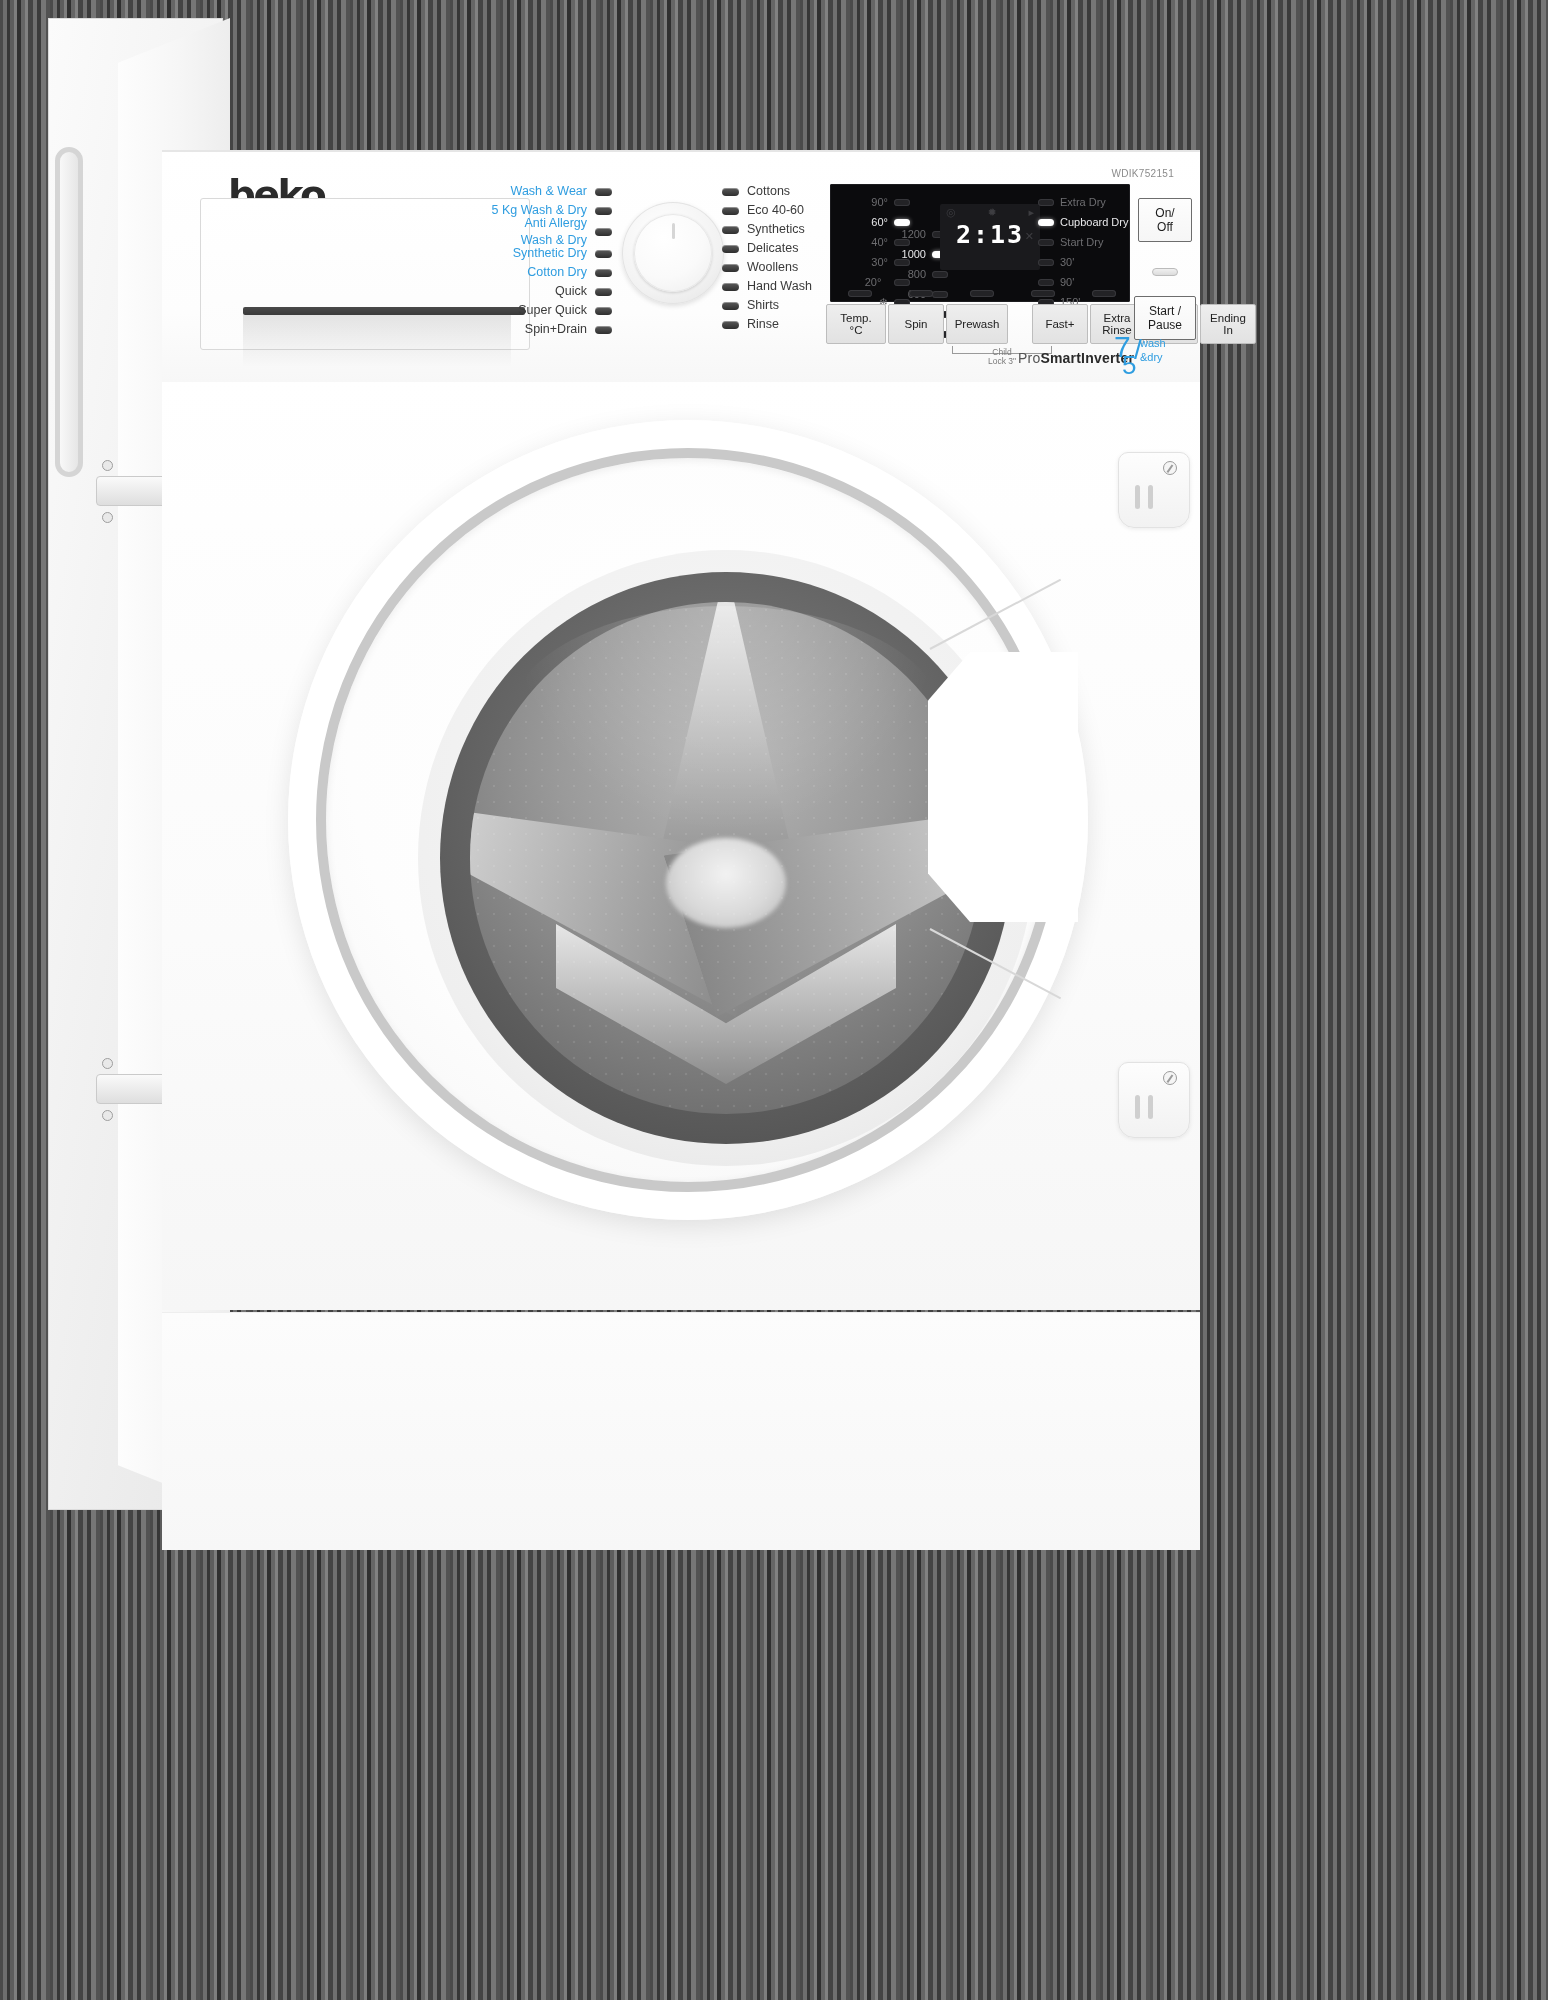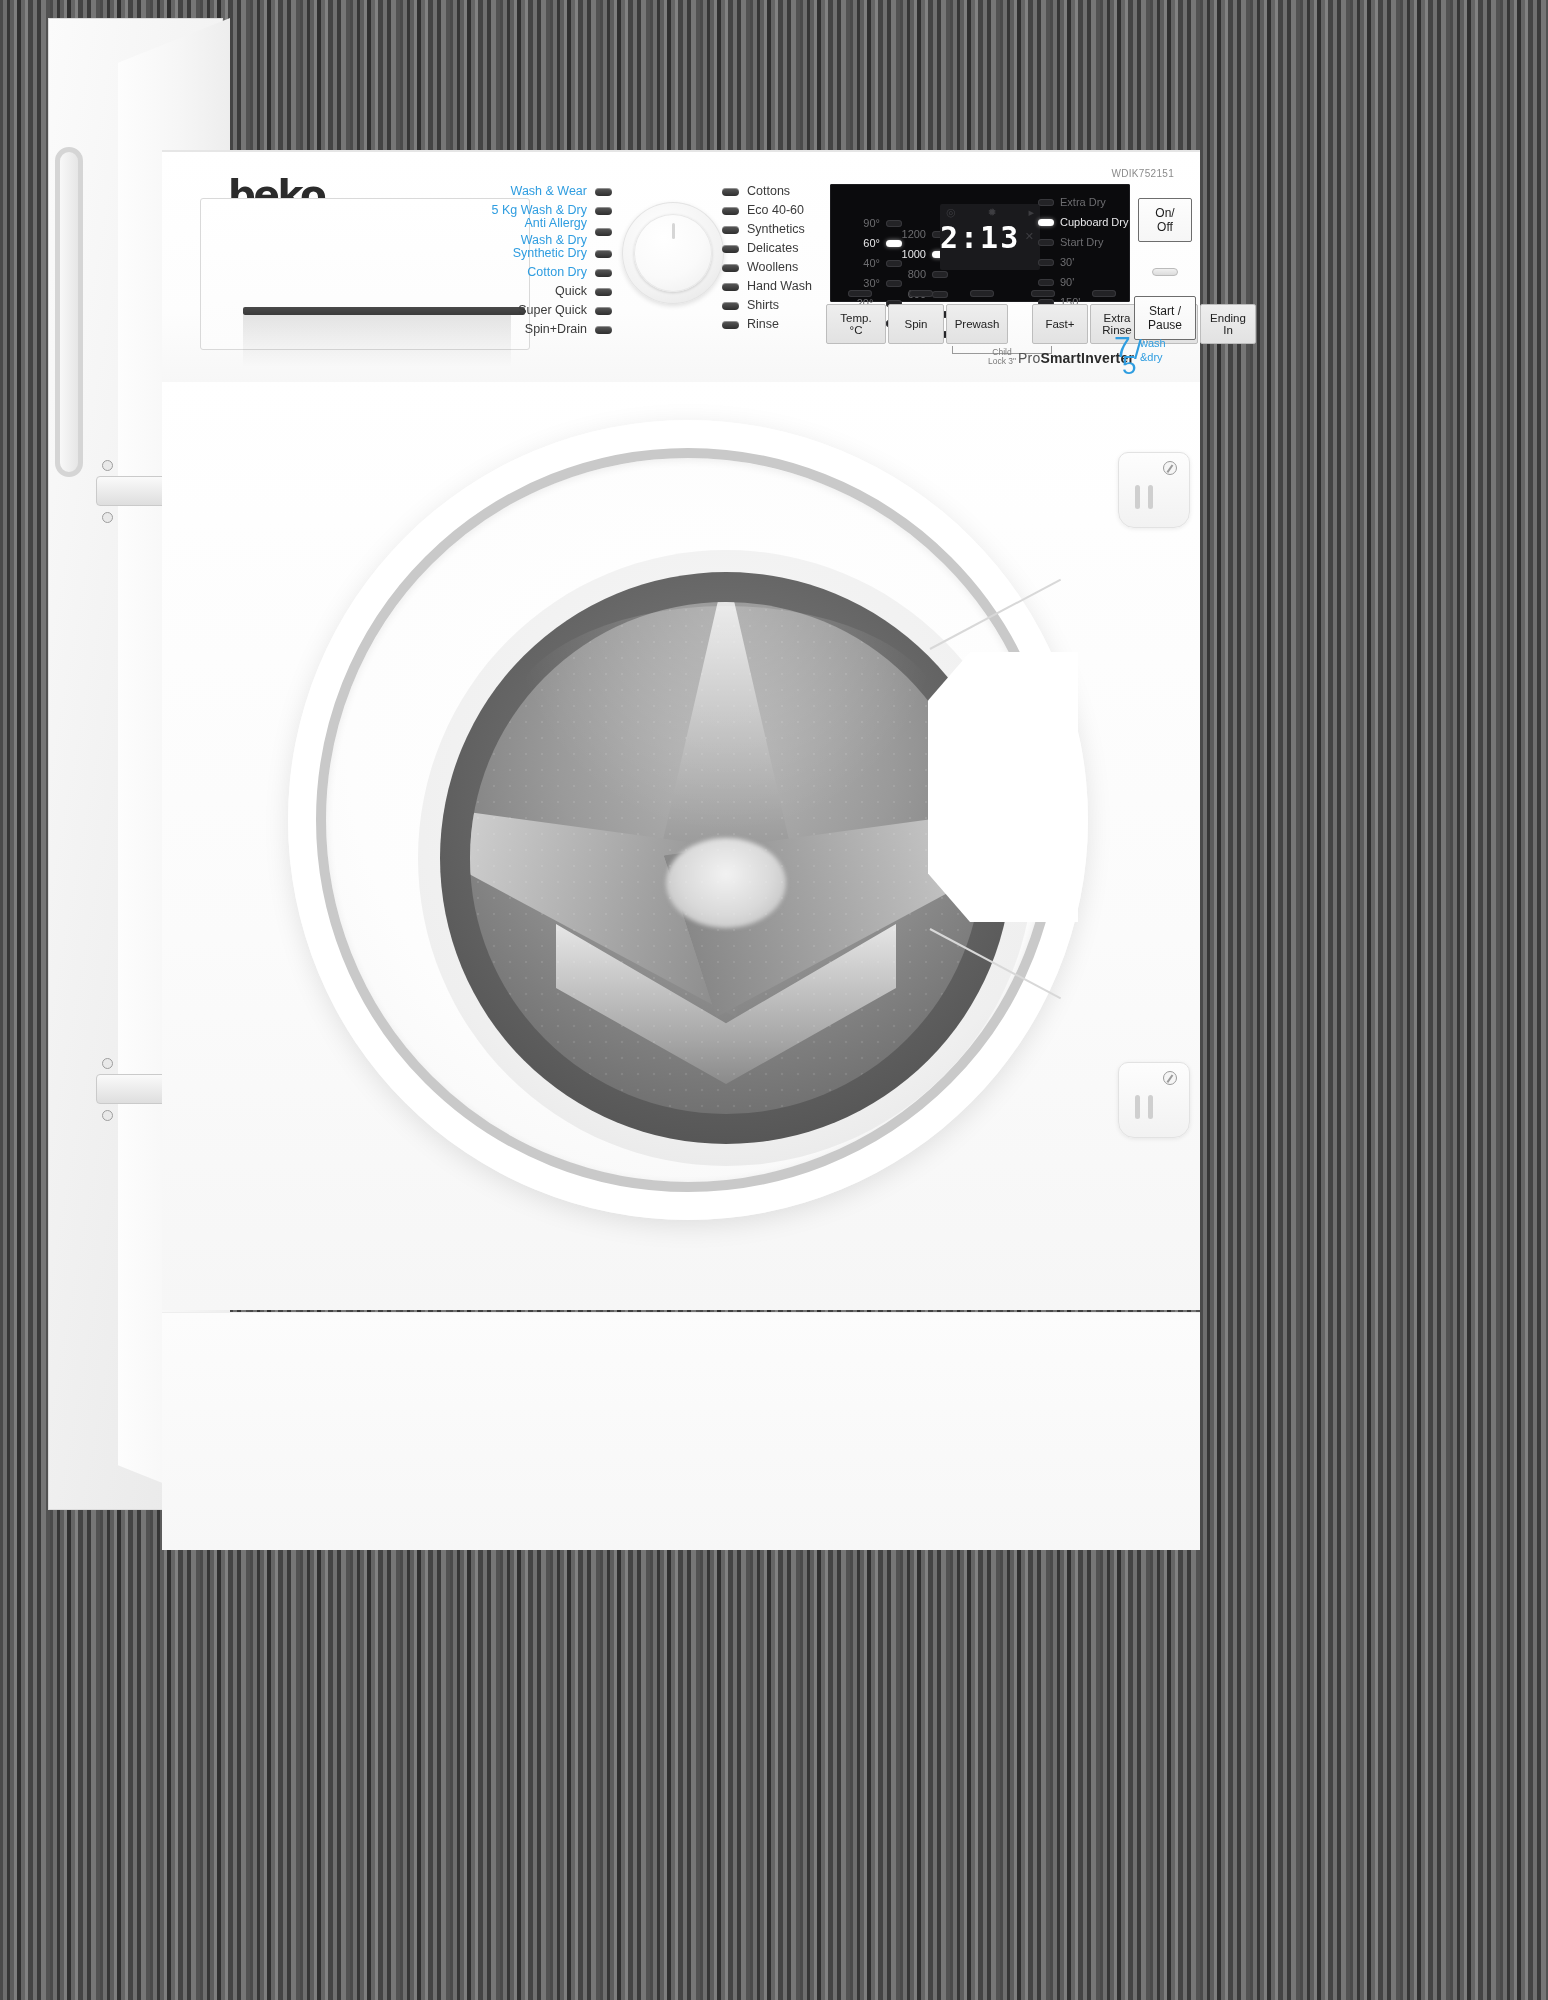--- a/index.html
+++ b/index.html
@@ -144,42 +144,42 @@
     position: absolute; left: 50%; top: 9px; width: 3px; height: 16px;
     margin-left: -1.5px; background: #d6d6d6; border-radius: 2px;
   }
 
   
   .lcd {
     position: absolute; left: 668px; top: 34px; width: 300px; height: 118px;
     background: #0b0b0d; border-radius: 2px;
     box-shadow: inset 0 0 0 1px #1c1c1f;
   }
-  .lcd-left { position: absolute; left: 20px; top: 8px; width: 118px; margin-top: 21px; }
+  .lcd-left { position: absolute; left: 28px; top: 8px; width: 118px; }
   .lcd-spin { position: absolute; left: 66px; top: 16px; width: 110px; margin-top: 24px; }
   .lcd-right { position: absolute; left: 208px; top: 8px; width: 96px; }
 
   .ind-row { display: flex; align-items: center; height: 20px; gap: 6px; white-space: nowrap; }
   .ind-text { font-size: 11px; color: #6d6d70; font-family: "Liberation Sans", sans-serif; }
   .ind-led {
     width: 16px; height: 7px; border-radius: 3.5px; flex: none;
     background: #232326; box-shadow: inset 0 0 0 1px #37373b;
   }
   .ind-led.on { background: #ffffff; box-shadow: 0 0 4px rgba(255,255,255,.55); }
   .ind-text.on { color: #e8e8ea; }
 
   
   .seg-box {
     position: absolute; left: 110px; top: 20px; width: 100px; height: 66px;
     background: #1a1a1d; border-radius: 2px;
   }
   .seg-time {
-    position: absolute; left: 0; top: 16px; width: 100px; text-align: left;
+    position: absolute; left: 0; top: 16px; width: 100px; text-align: center;
     font-family: "DejaVu Sans Mono", monospace;
-    font-size: 30px; font-weight: bold; letter-spacing: 2px; color: #ffffff;
+    font-size: 25px; font-weight: bold; letter-spacing: 2px; color: #ffffff;
   }
   .seg-icons {
     position: absolute; left: 6px; top: 2px; width: 88px;
     display: flex; justify-content: space-between;
     font-size: 11px; color: #3d3d41;
   }
   .seg-icons-2 {
     position: absolute; right: 6px; top: 26px; font-size: 11px; color: #3d3d41;
   }
   .lcd-bottom-leds {

